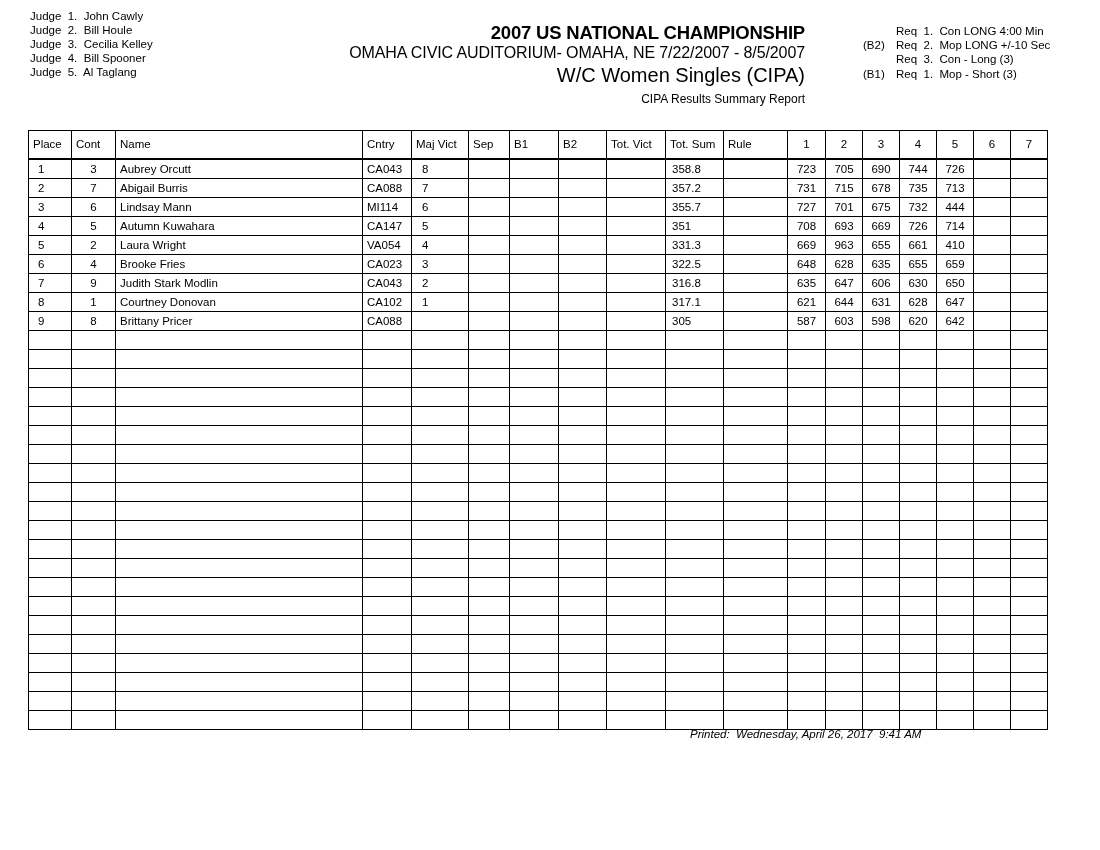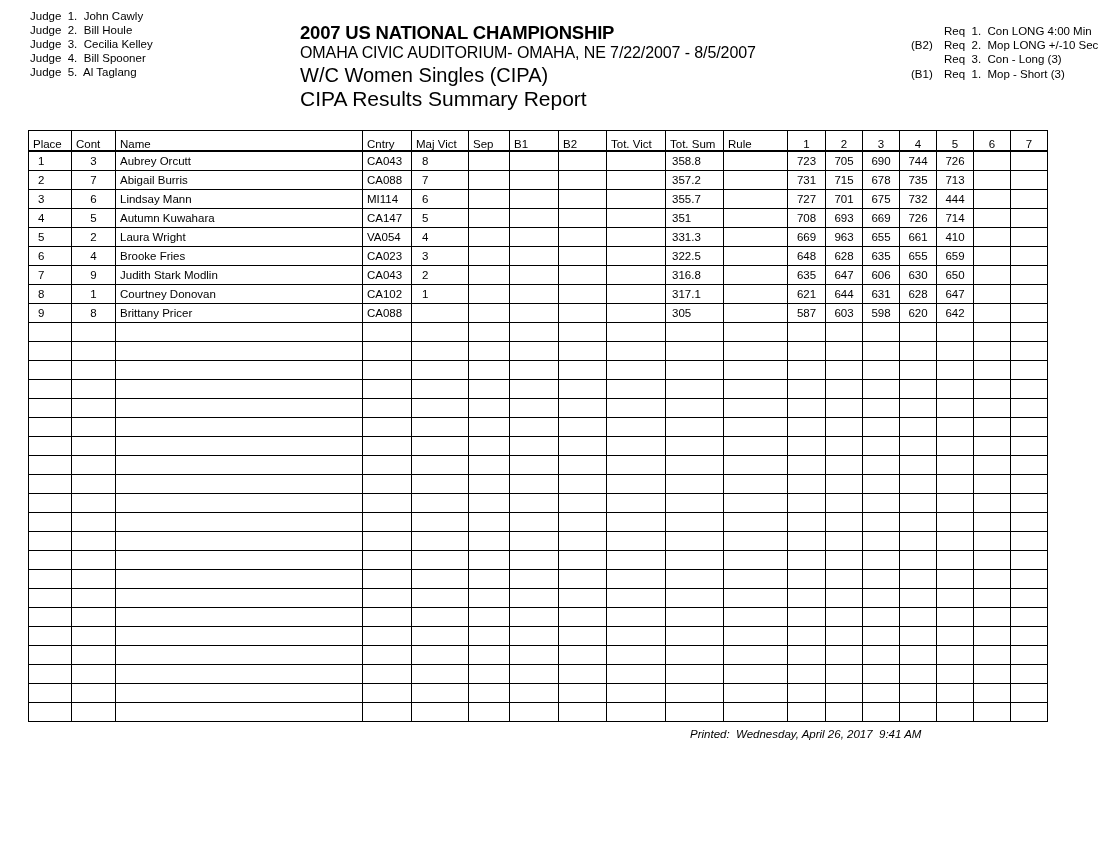--- a/index.html
+++ b/index.html
@@ -1,34 +1,34 @@
 <!DOCTYPE html>
 <html><head>
 <meta charset="utf-8">
 <style>
   html, body { margin: 0; padding: 0; background: #ffffff; }
   body { width: 1100px; height: 850px; position: relative; overflow: hidden;
          font-family: "Liberation Sans", sans-serif; color: #000; }
   .judges { position: absolute; left: 30px; top: 9px; font-size: 11.5px; line-height: 14px; }
   .judges div { white-space: pre; }
-  .center-head { position: absolute; left: 300px; width: 505px; top: 22px; text-align: left; }
+  .center-head { position: absolute; left: 300px; width: 505px; top: 22px; text-align: right; }
   .h-title { font-weight: bold; font-size: 18.5px; line-height: 22px; letter-spacing: -0.2px; }
   .h-venue { font-size: 16px; line-height: 18px; letter-spacing: -0.1px; }
   .h-event { font-weight: normal; font-size: 20px; line-height: 25px; margin-top: 1px; }
-  .h-report { font-size: 21px; line-height: 22px; }
+  .h-report { font-size: 12px; line-height: 22px; }
   .right-head { position: absolute; left: 858px; top: 24px; width: 200px; font-size: 11.5px; line-height: 14.2px; }
   .event-code { font-weight: bold; font-size: 18.5px; line-height: 20px; text-align: left; padding-left: 106px; }
-  .req { white-space: pre; margin-left: 48px; }
+  .req { white-space: pre; }
   .req .pre { display: inline-block; width: 33px; text-align: left; padding-left: 5px; }
 
   table.results { position: absolute; left: 28px; top: 130px; border-collapse: collapse;
                   table-layout: fixed; font-size: 11.5px; }
   table.results td, table.results th { border: 1px solid #000; padding: 0 0 0 4px; height: 18px;
                   white-space: nowrap; overflow: hidden; font-weight: normal; text-align: left; }
-  table.results thead th { height: 19px; border-bottom: 2px solid #000; vertical-align: bottom; padding-bottom: 0; }
+  table.results thead th { height: 19px; border-bottom: 2px solid #000; vertical-align: bottom; padding-bottom: 8px; }
   table.results { border: 1.5px solid #000; }
   .c { text-align: center !important; padding-left: 0 !important; }
   .place { padding-left: 9px !important; }
   .cont { text-align: center !important; padding-left: 0 !important; }
   .majv { padding-left: 10px !important; }
   .tsum { padding-left: 6px !important; }
   .score { text-align: center !important; padding-left: 0 !important; }
   .printed { position: absolute; left: 690px; top: 728px; font-size: 11.5px; white-space: pre; font-style: italic; }
 </style>
 </head>

